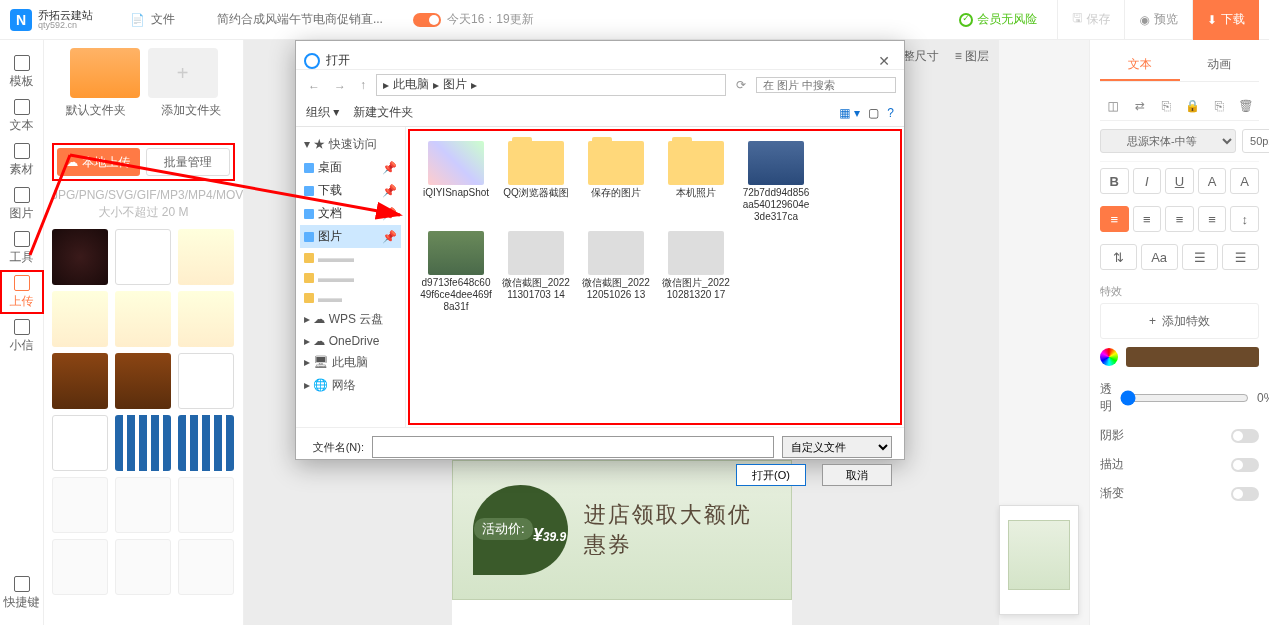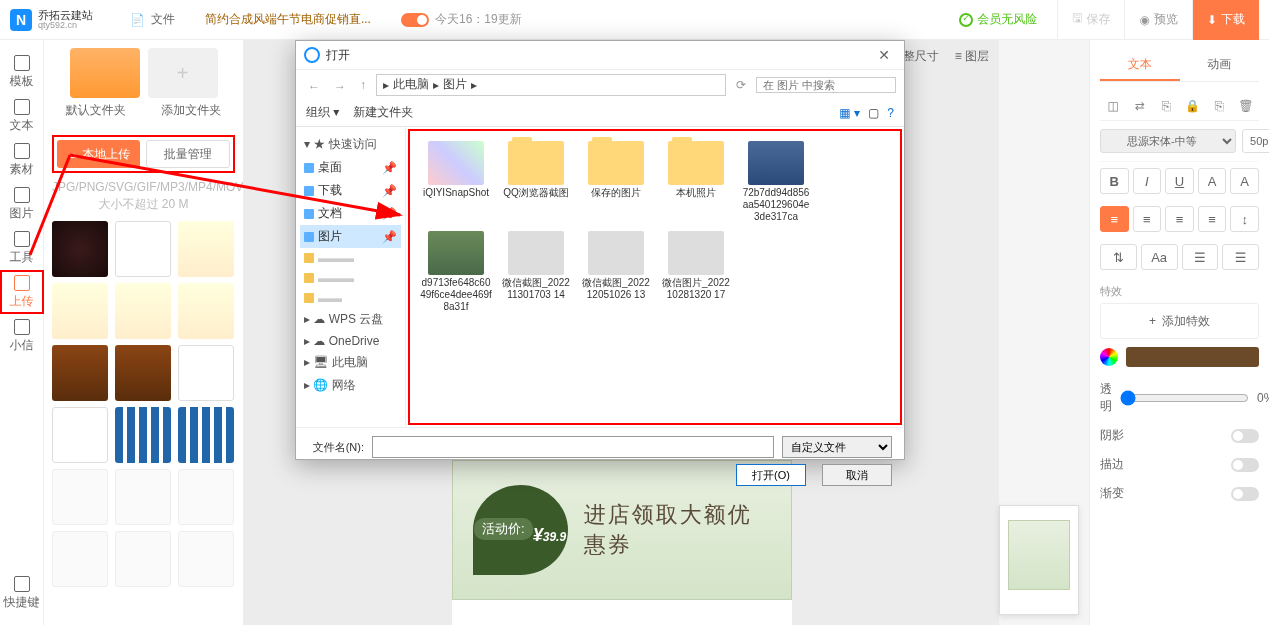--- a/index.html
+++ b/index.html
@@ -4,41 +4,41 @@
 <style>
 *{margin:0;padding:0;box-sizing:border-box;font-family:"Microsoft YaHei",Arial,sans-serif;font-size:12px}
 body{width:1269px;height:625px;background:#f5f5f5;position:relative;overflow:hidden}
 .topbar{height:40px;background:#fff;border-bottom:1px solid #eee;display:flex;align-items:center;padding:0 10px}
 .logo{display:flex;align-items:center;gap:6px;width:100px}
 .logo-icon{width:22px;height:22px;background:#1890ff;border-radius:4px;display:flex;align-items:center;justify-content:center;color:#fff;font-weight:bold;font-size:14px}
 .logo-text{display:flex;flex-direction:column;line-height:1.1}
 .logo-text .t1{font-size:11px;color:#333}
 .logo-text .t2{font-size:9px;color:#999}
 .top-file{display:flex;align-items:center;gap:6px;margin-left:20px;color:#666}
-.top-title{margin-left:30px;color:#a16207}
+.top-title{margin-left:42px;color:#737373}
 .top-toggle{margin-left:30px;display:flex;align-items:center;gap:6px;color:#999;font-size:11px}
 .switch{width:28px;height:14px;background:#ff7a45;border-radius:7px;position:relative}
 .switch::after{content:"";position:absolute;width:10px;height:10px;background:#fff;border-radius:50%;right:2px;top:2px}
 .top-right{margin-left:auto;display:flex;align-items:center;gap:0}
 .safe{display:flex;align-items:center;gap:4px;color:#52c41a;margin-right:20px}
 .safe-icon{width:14px;height:14px;border:2px solid #52c41a;border-radius:50%;position:relative}
 .safe-icon::after{content:"✓";position:absolute;font-size:9px;left:1px;top:-2px;color:#52c41a}
 .top-btn{padding:0 14px;height:40px;display:flex;align-items:center;gap:4px;color:#999;border-left:1px solid #eee;cursor:pointer}
 .top-btn.primary{background:#ff7a45;color:#fff}
 .leftbar{position:absolute;left:0;top:40px;width:44px;bottom:0;background:#fff;border-right:1px solid #eee;display:flex;flex-direction:column;align-items:center;padding-top:10px}
 .lb-item{width:44px;height:44px;display:flex;flex-direction:column;align-items:center;justify-content:center;gap:2px;color:#666;cursor:pointer;font-size:10px}
 .lb-item.active{color:#ff7a45}
 .lb-item.highlighted{border:2px solid red}
 .lb-icon{width:16px;height:16px;border:1.5px solid currentColor;border-radius:2px}
 .lb-bottom{margin-top:auto;margin-bottom:10px}
 .asset-panel{position:absolute;left:44px;top:40px;width:200px;bottom:0;background:#fff;border-right:1px solid #eee;padding:8px;overflow:hidden}
 .asset-top{display:flex;gap:8px;justify-content:center;margin-bottom:4px}
 .folder-thumb{width:70px;height:50px;background:linear-gradient(#ffb366,#ff9933);border-radius:4px}
 .folder-thumb.add{background:#f0f0f0;display:flex;align-items:center;justify-content:center;color:#ccc;font-size:20px}
-.folder-labels{display:flex;gap:8px;justify-content:space-around;font-size:10px;color:#666;margin-bottom:16px}
+.folder-labels{display:flex;gap:8px;justify-content:space-around;font-size:10px;color:#666;margin-bottom:24px}
 .upload-row{display:flex;gap:6px;margin-bottom:6px;border:2px solid red;padding:3px}
 .upload-btn{flex:1;height:28px;background:#ff7a45;color:#fff;border:none;border-radius:3px;display:flex;align-items:center;justify-content:center;gap:4px;cursor:pointer;font-size:11px}
 .batch-btn{flex:1;height:28px;background:#fff;border:1px solid #ddd;border-radius:3px;color:#666;cursor:pointer;font-size:11px}
 .format-hint{font-size:9px;color:#bbb;text-align:center;line-height:1.4;margin-bottom:8px}
 .asset-grid{display:grid;grid-template-columns:repeat(3,1fr);gap:6px}
 .asset-item{width:56px;height:56px;background:#f8f8f8;border-radius:3px;overflow:hidden;display:flex;align-items:center;justify-content:center}
 .asset-item.meat{background:radial-gradient(#3a1a1a,#1a0a0a)}
 .asset-item.logo-sh{background:#fff;border:1px solid #ddd}
 .asset-item.people{background:linear-gradient(#ffd,#fec)}
 .asset-item.books{background:linear-gradient(#8b4513,#5a2d0c)}
@@ -71,21 +71,21 @@
 .color-ring{width:18px;height:18px;border-radius:50%;background:conic-gradient(red,yellow,lime,cyan,blue,magenta,red)}
 .color-bar{flex:1;height:20px;background:#6b4a2a;border-radius:3px}
 .rb-slider-row{display:flex;align-items:center;gap:8px;padding:6px 0;color:#666;font-size:11px}
 .rb-slider-row input[type=range]{flex:1}
 .rb-toggle{width:28px;height:14px;background:#ddd;border-radius:7px;margin-left:auto;position:relative}
 .rb-toggle::after{content:"";position:absolute;width:10px;height:10px;background:#fff;border-radius:50%;left:2px;top:2px}
 .mini-preview{position:absolute;right:190px;bottom:10px;width:80px;height:110px;background:#fff;border:1px solid #ddd;box-shadow:0 2px 6px rgba(0,0,0,.1)}
 .mini-preview-inner{margin:14px 8px;height:70px;background:linear-gradient(#e8f0e0,#d4e4c8);border:1px solid #c0d0b0}
 
 .dialog{position:absolute;left:295px;top:40px;width:610px;height:420px;background:#fff;border:1px solid #aaa;box-shadow:0 6px 24px rgba(0,0,0,.3);z-index:50}
-.dlg-title{height:28px;display:flex;align-items:center;padding:0 8px;font-size:12px;color:#333}
+.dlg-title{height:28px;display:flex;align-items:flex-end;padding:0 8px;font-size:12px;color:#333}
 .dlg-title .icon{width:16px;height:16px;border:2px solid #1890ff;border-radius:50%;margin-right:6px}
 .dlg-close{margin-left:auto;cursor:pointer;font-size:14px;color:#666;padding:0 6px}
 .dlg-nav{height:30px;display:flex;align-items:center;padding:0 8px;gap:6px;border-top:1px solid #eee}
 .dlg-nav .navbtn{color:#999;padding:0 4px;cursor:pointer}
 .dlg-path{flex:1;height:22px;border:1px solid #ccc;display:flex;align-items:center;padding:0 6px;font-size:11px;color:#444;gap:4px}
 .dlg-search{width:140px;height:16px;border:1px solid #ccc;padding:0 6px;font-size:11px;color:#999}
 .dlg-toolbar{height:28px;display:flex;align-items:center;padding:0 10px;gap:14px;font-size:11px;color:#444;border-bottom:1px solid #e5e5e5}
 .dlg-toolbar .right{margin-left:auto;display:flex;gap:8px;align-items:center}
 .dlg-body{display:flex;height:300px}
 .dlg-sidebar{width:110px;border-right:1px solid #eee;padding:6px 4px;font-size:11px;color:#333;overflow:hidden}

